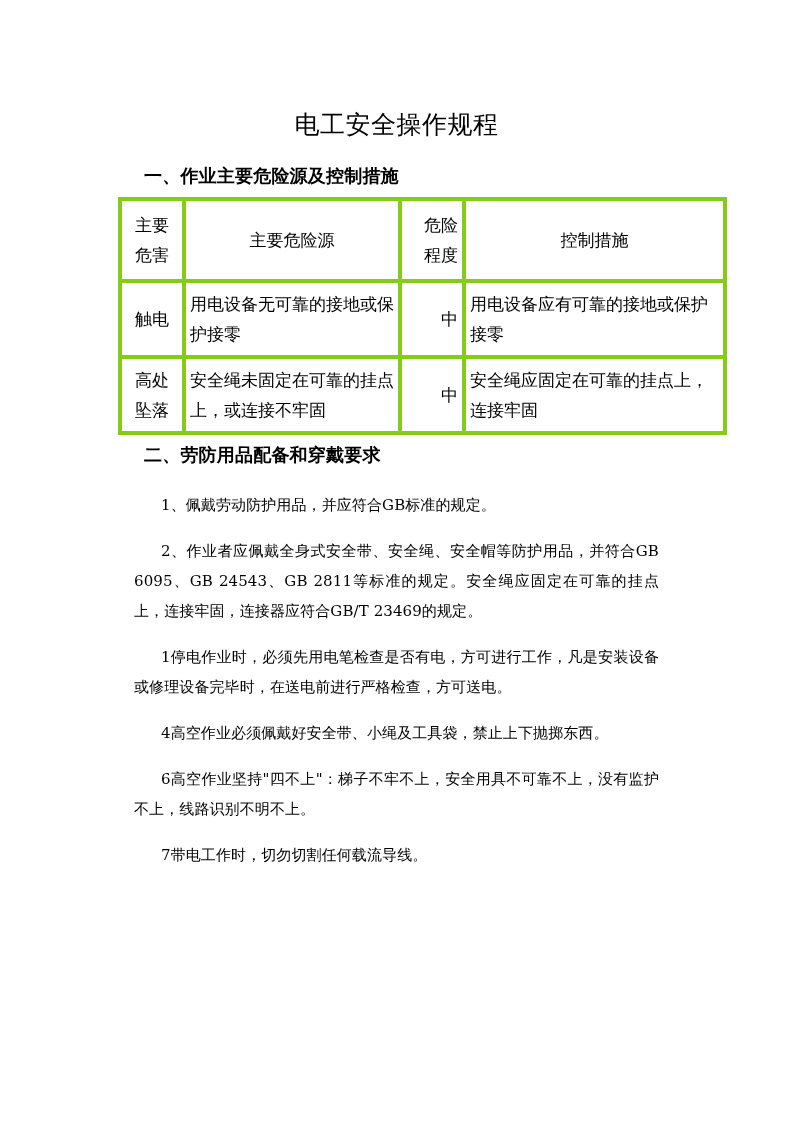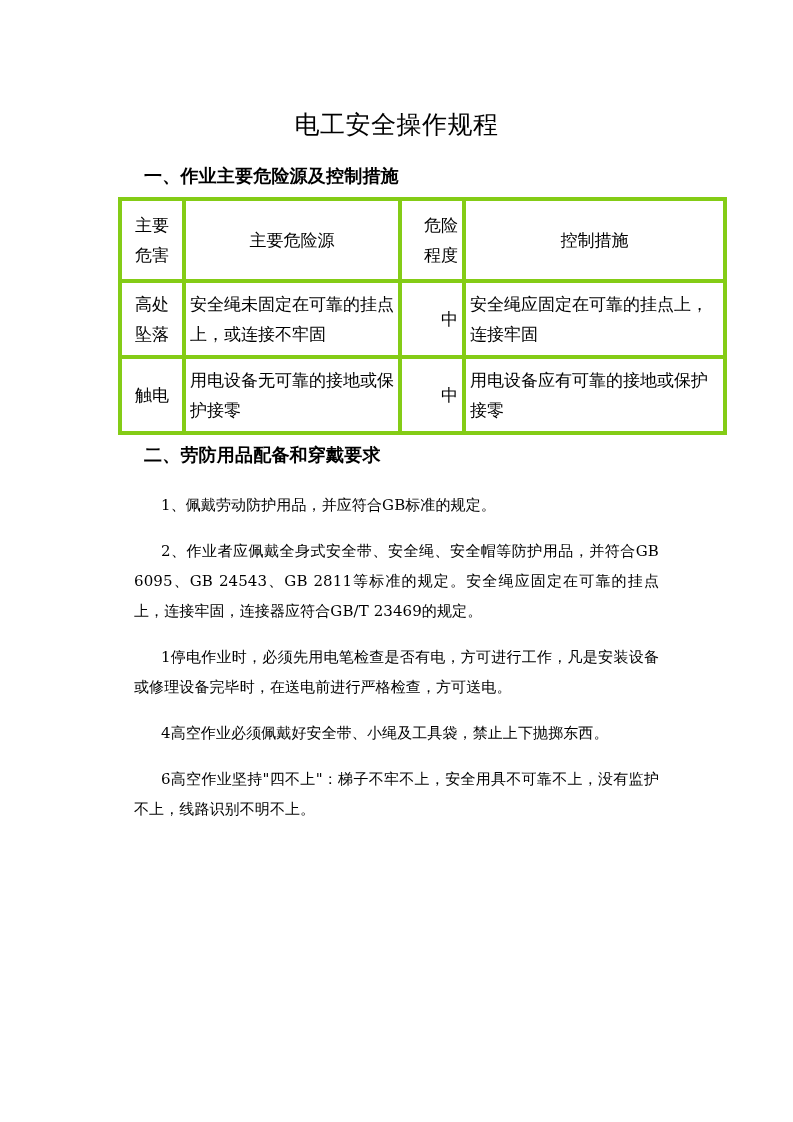--- a/index.html
+++ b/index.html
@@ -110,41 +110,42 @@
         <td class="col-level">
           <span class="cell-stack">危险</span>
           <span class="cell-stack">程度</span>
         </td>
         <td class="col-measure">控制措施</td>
       </tr>
     </thead>
     <tbody>
       <tr class="data-row">
         <td class="col-harm">
+          <span class="cell-stack">触电</span>
+        </td>
+        <td class="col-source">用电设备无可靠的接地或保护接零</td>
+        <td class="col-level">中</td>
+        <td class="col-measure">用电设备应有可靠的接地或保护接零</td>
+      </tr>
+      <tr class="data-row">
+        <td class="col-harm">
           <span class="cell-stack">高处</span>
           <span class="cell-stack">坠落</span>
         </td>
         <td class="col-source">安全绳未固定在可靠的挂点上，或连接不牢固</td>
         <td class="col-level">中</td>
         <td class="col-measure">安全绳应固定在可靠的挂点上，连接牢固</td>
-      </tr>
-      <tr class="data-row">
-        <td class="col-harm">
-          <span class="cell-stack">触电</span>
-        </td>
-        <td class="col-source">用电设备无可靠的接地或保护接零</td>
-        <td class="col-level">中</td>
-        <td class="col-measure">用电设备应有可靠的接地或保护接零</td>
       </tr>
     </tbody>
   </table>
 
   <div class="section-heading sec2">二、劳防用品配备和穿戴要求</div>
 
   <p class="para">1、佩戴劳动防护用品，并应符合GB标准的规定。</p>
   <p class="para">2、作业者应佩戴全身式安全带、安全绳、安全帽等防护用品，并符合GB 6095、GB 24543、GB 2811等标准的规定。安全绳应固定在可靠的挂点上，连接牢固，连接器应符合GB/T 23469的规定。</p>
 
 
   <p class="para">1停电作业时，必须先用电笔检查是否有电，方可进行工作，凡是安装设备或修理设备完毕时，在送电前进行严格检查，方可送电。</p>
   <p class="para">4高空作业必须佩戴好安全带、小绳及工具袋，禁止上下抛掷东西。</p>
   <p class="para">6高空作业坚持"四不上"：梯子不牢不上，安全用具不可靠不上，没有监护不上，线路识别不明不上。</p>
+  <p class="para">7带电工作时，切勿切割任何载流导线。</p>
 
 </div>
 
 </body></html>

